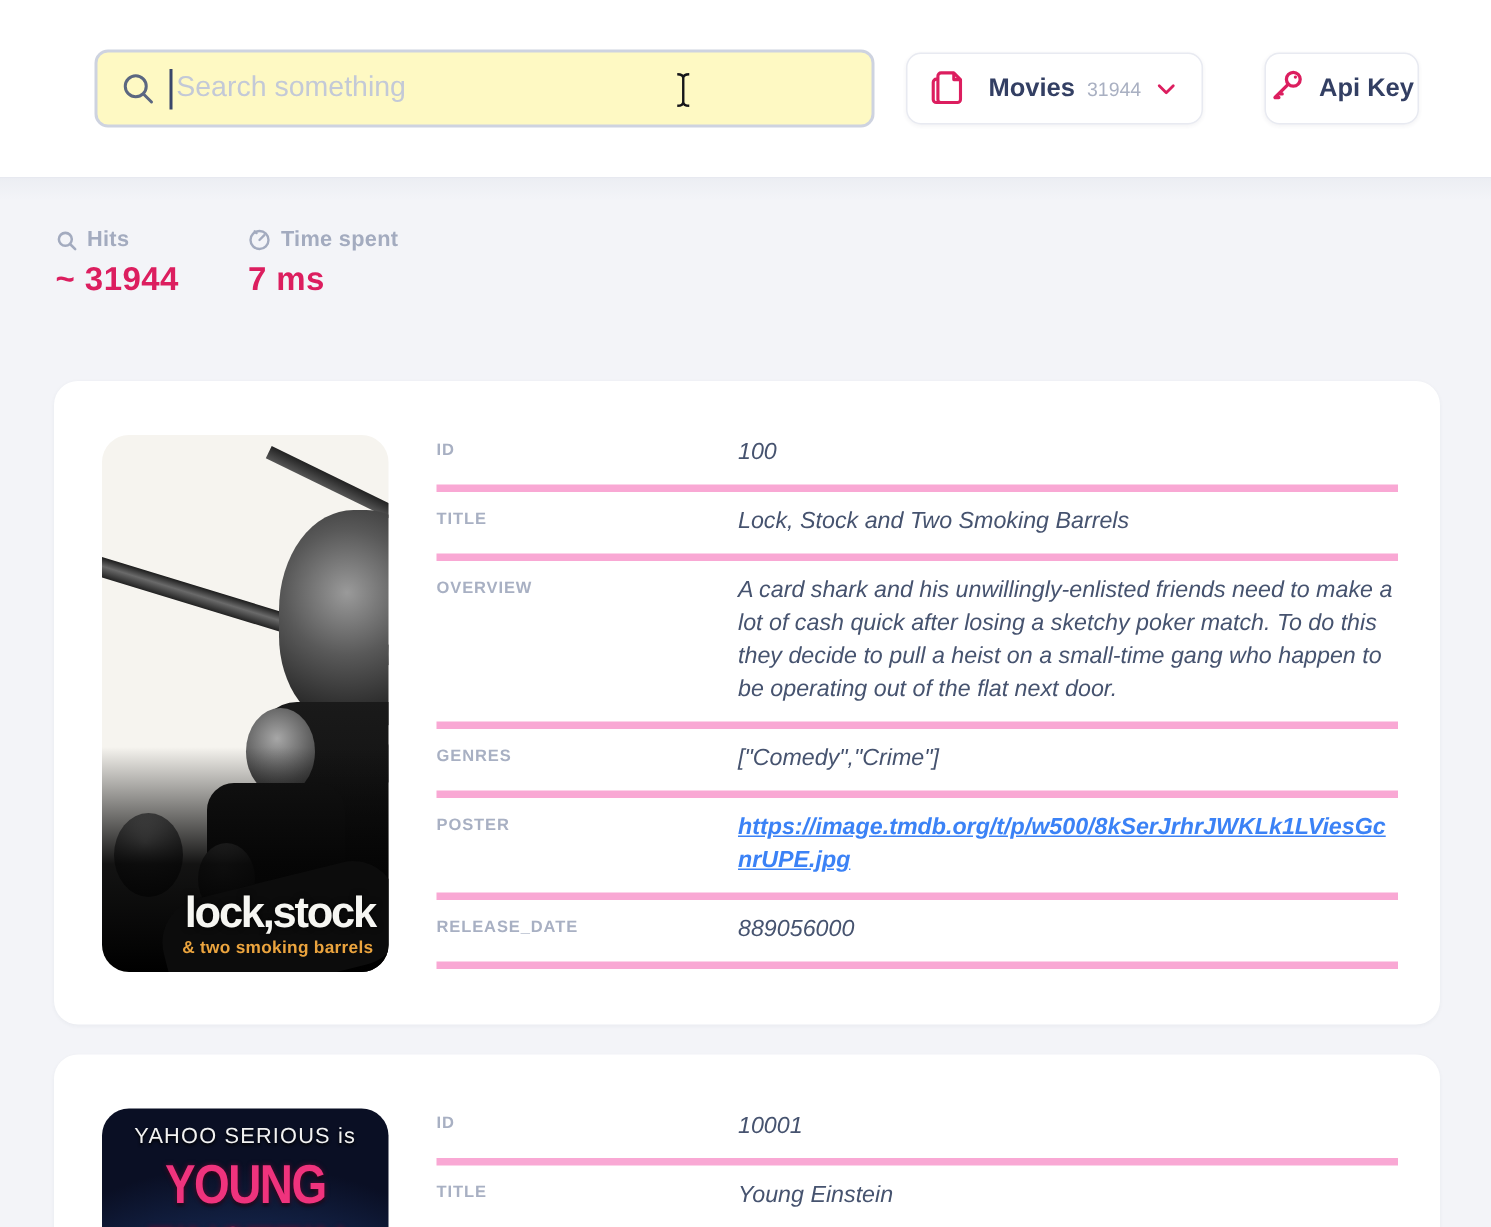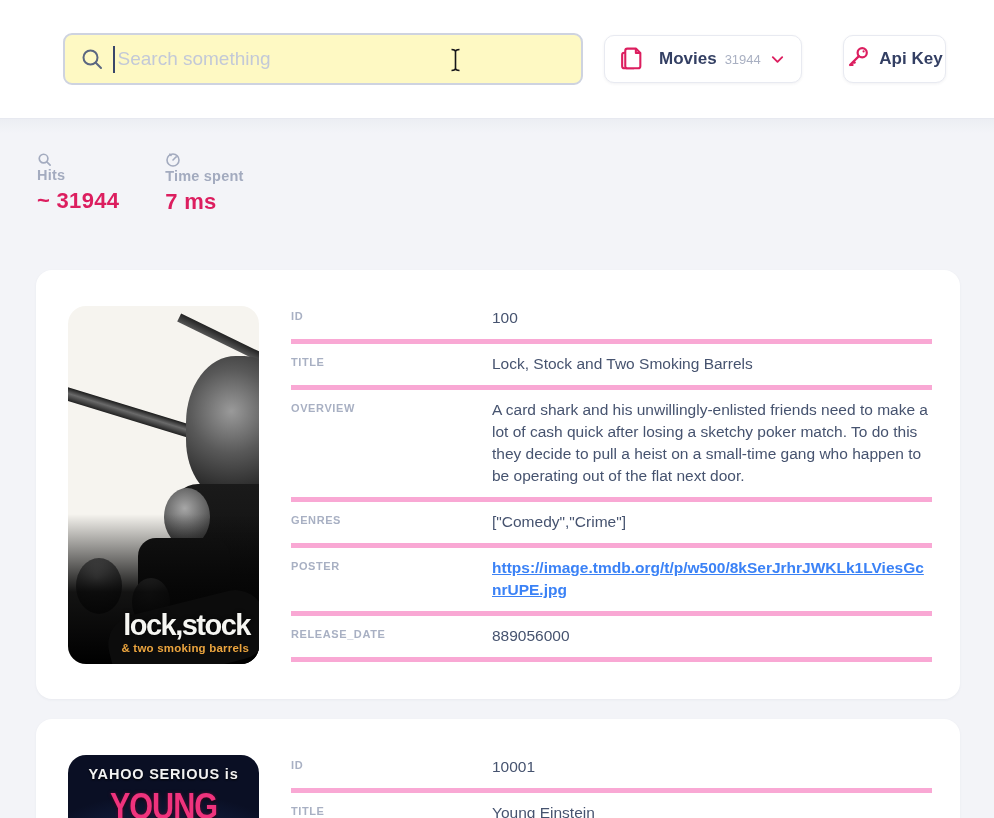--- a/index.html
+++ b/index.html
@@ -51,21 +51,21 @@
   
   .content {
     width:994px;
     border-top:1px solid #e7e9f0;
     background:linear-gradient(#eceef3, #f3f4f8 14px);
     min-height:700px;
   }
 
   .stats { display:flex; padding:33px 0 0 37px; }
   .stat-block + .stat-block { margin-left:46px; }
-  .stat-head { display:flex; align-items:flex-start;flex-direction:column; }
+  .stat-head { display:flex; align-items:flex-end; }
   .stat-head .sic { display:flex; align-items:center; margin-right:6px; }
   .stat-label { font-size:14.5px; font-weight:bold; color:#a3abbf; letter-spacing:.2px; }
   .stat-value { margin-top:5px; font-size:22px; font-weight:bold; color:#dc1e5f; letter-spacing:.3px; }
 
   .card {
     width:924px; margin-left:36px;
     background:#fff; border-radius:16px;
     box-shadow:0 1px 3px rgba(45,55,85,.05);
   }
   .card-1 { margin-top:55px; height:429px; }
@@ -101,33 +101,33 @@
     background:#0c0c0c; transform:rotate(-14deg); border-radius:30px; }
   .p1-title { position:absolute; right:9px; bottom:24px; color:#f6f6f2;
     font-size:29px; font-weight:bold; letter-spacing:-1.5px; line-height:1;
     text-shadow:0 0 4px rgba(0,0,0,.8); }
   .p1-subtitle { position:absolute; right:10px; bottom:10px; color:#eba43e;
     font-size:11.5px; font-weight:bold; letter-spacing:.2px; }
 
   
   .poster-2 { background:radial-gradient(circle at 50% 78%, #f2fbff 0%, #9ed9f2 10%, #3f86c8 26%, #1c3568 52%, #0a0f24 82%); }
   .p2-topline { position:absolute; top:11px; width:100%; text-align:center;
-    color:#f2f2f2; font-size:14.5px; font-weight:bold; letter-spacing:.8px;
+    color:#f2f2f2; font-size:14.5px; font-weight:normal; letter-spacing:.8px;
     text-shadow:0 1px 2px #000; }
   .p2-title { position:absolute; top:31px; width:100%; text-align:center;
     color:#ef337d; font-size:30px; font-weight:bold; letter-spacing:-1px;
     transform:scale(1.02,1.22); transform-origin:center top;
     text-shadow:0 0 3px #5c0c30, 0 2px 2px rgba(0,0,0,.6); }
 
   
   .fields { flex:1; margin:-8px 0 0 32px; }
   .frow { display:flex; padding:9px 0 10px; border-bottom:5px solid #f9a8d4; }
   .flabel { flex:none; width:201px; padding-top:3px;
     font-size:11px; font-weight:bold; letter-spacing:.6px; color:#a8b0c3; }
-  .fvalue { flex:1; font-size:15.5px; line-height:22px; color:#46536f; }
+  .fvalue { flex:1; font-size:15.5px; line-height:22px; color:#46536f;font-style:italic; }
   a.fvalue { text-decoration:underline; color:#3b82f6; word-break:break-all; font-weight:bold; cursor:pointer; }
 </style>
 </head>
 <body>
 
 <header class="topbar">
 
   <div class="search-box">
     <span class="mag">
       <svg width="24" height="24" viewBox="0 0 24 24" fill="none" stroke="#5b6781" stroke-width="2" stroke-linecap="round">

